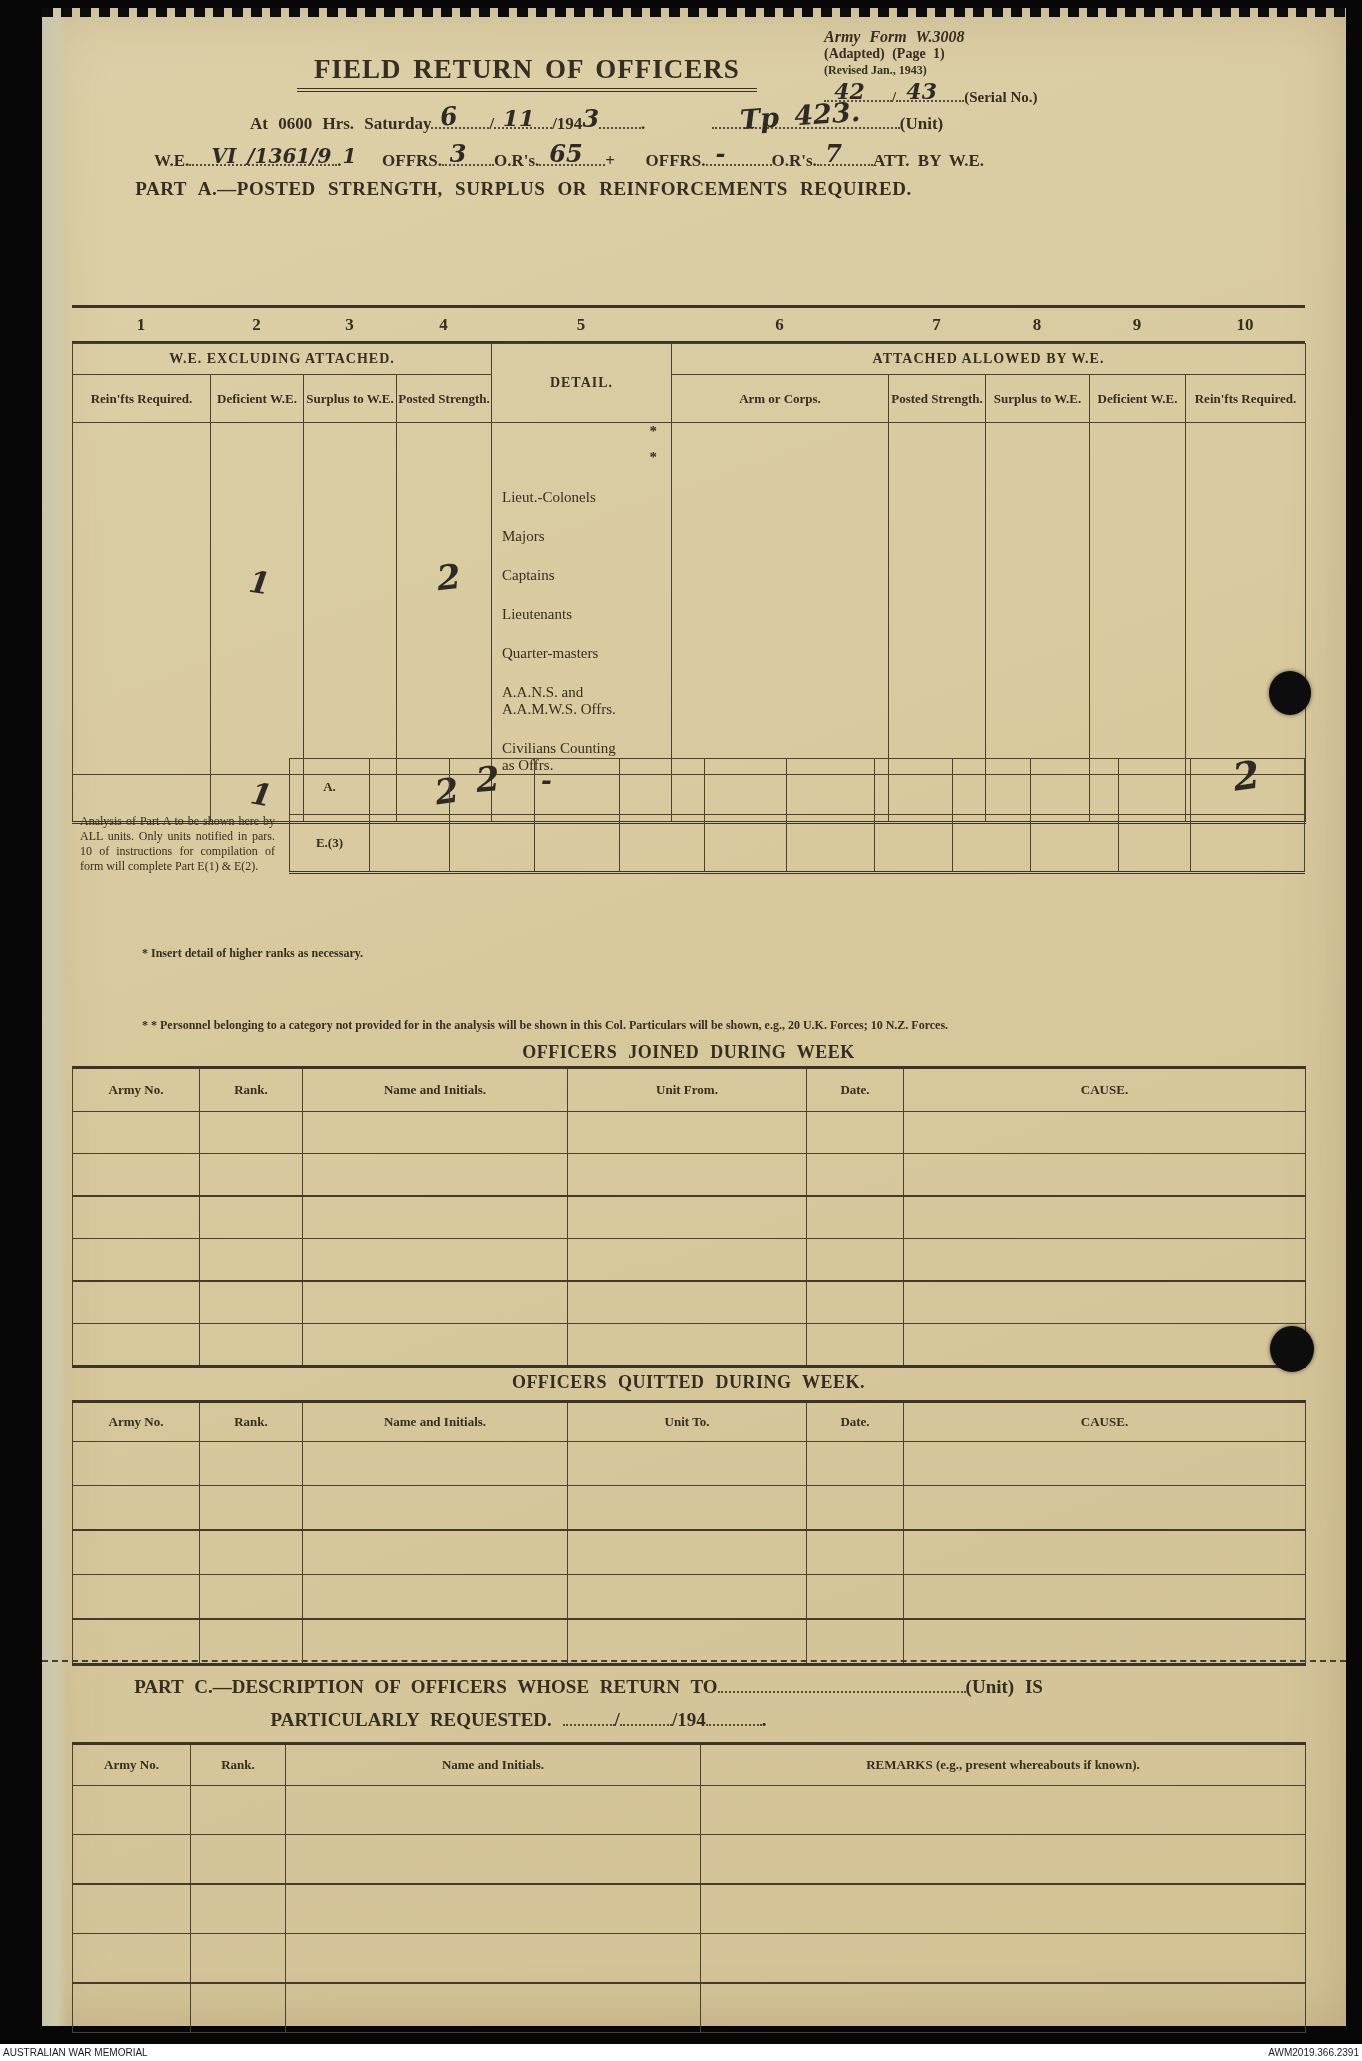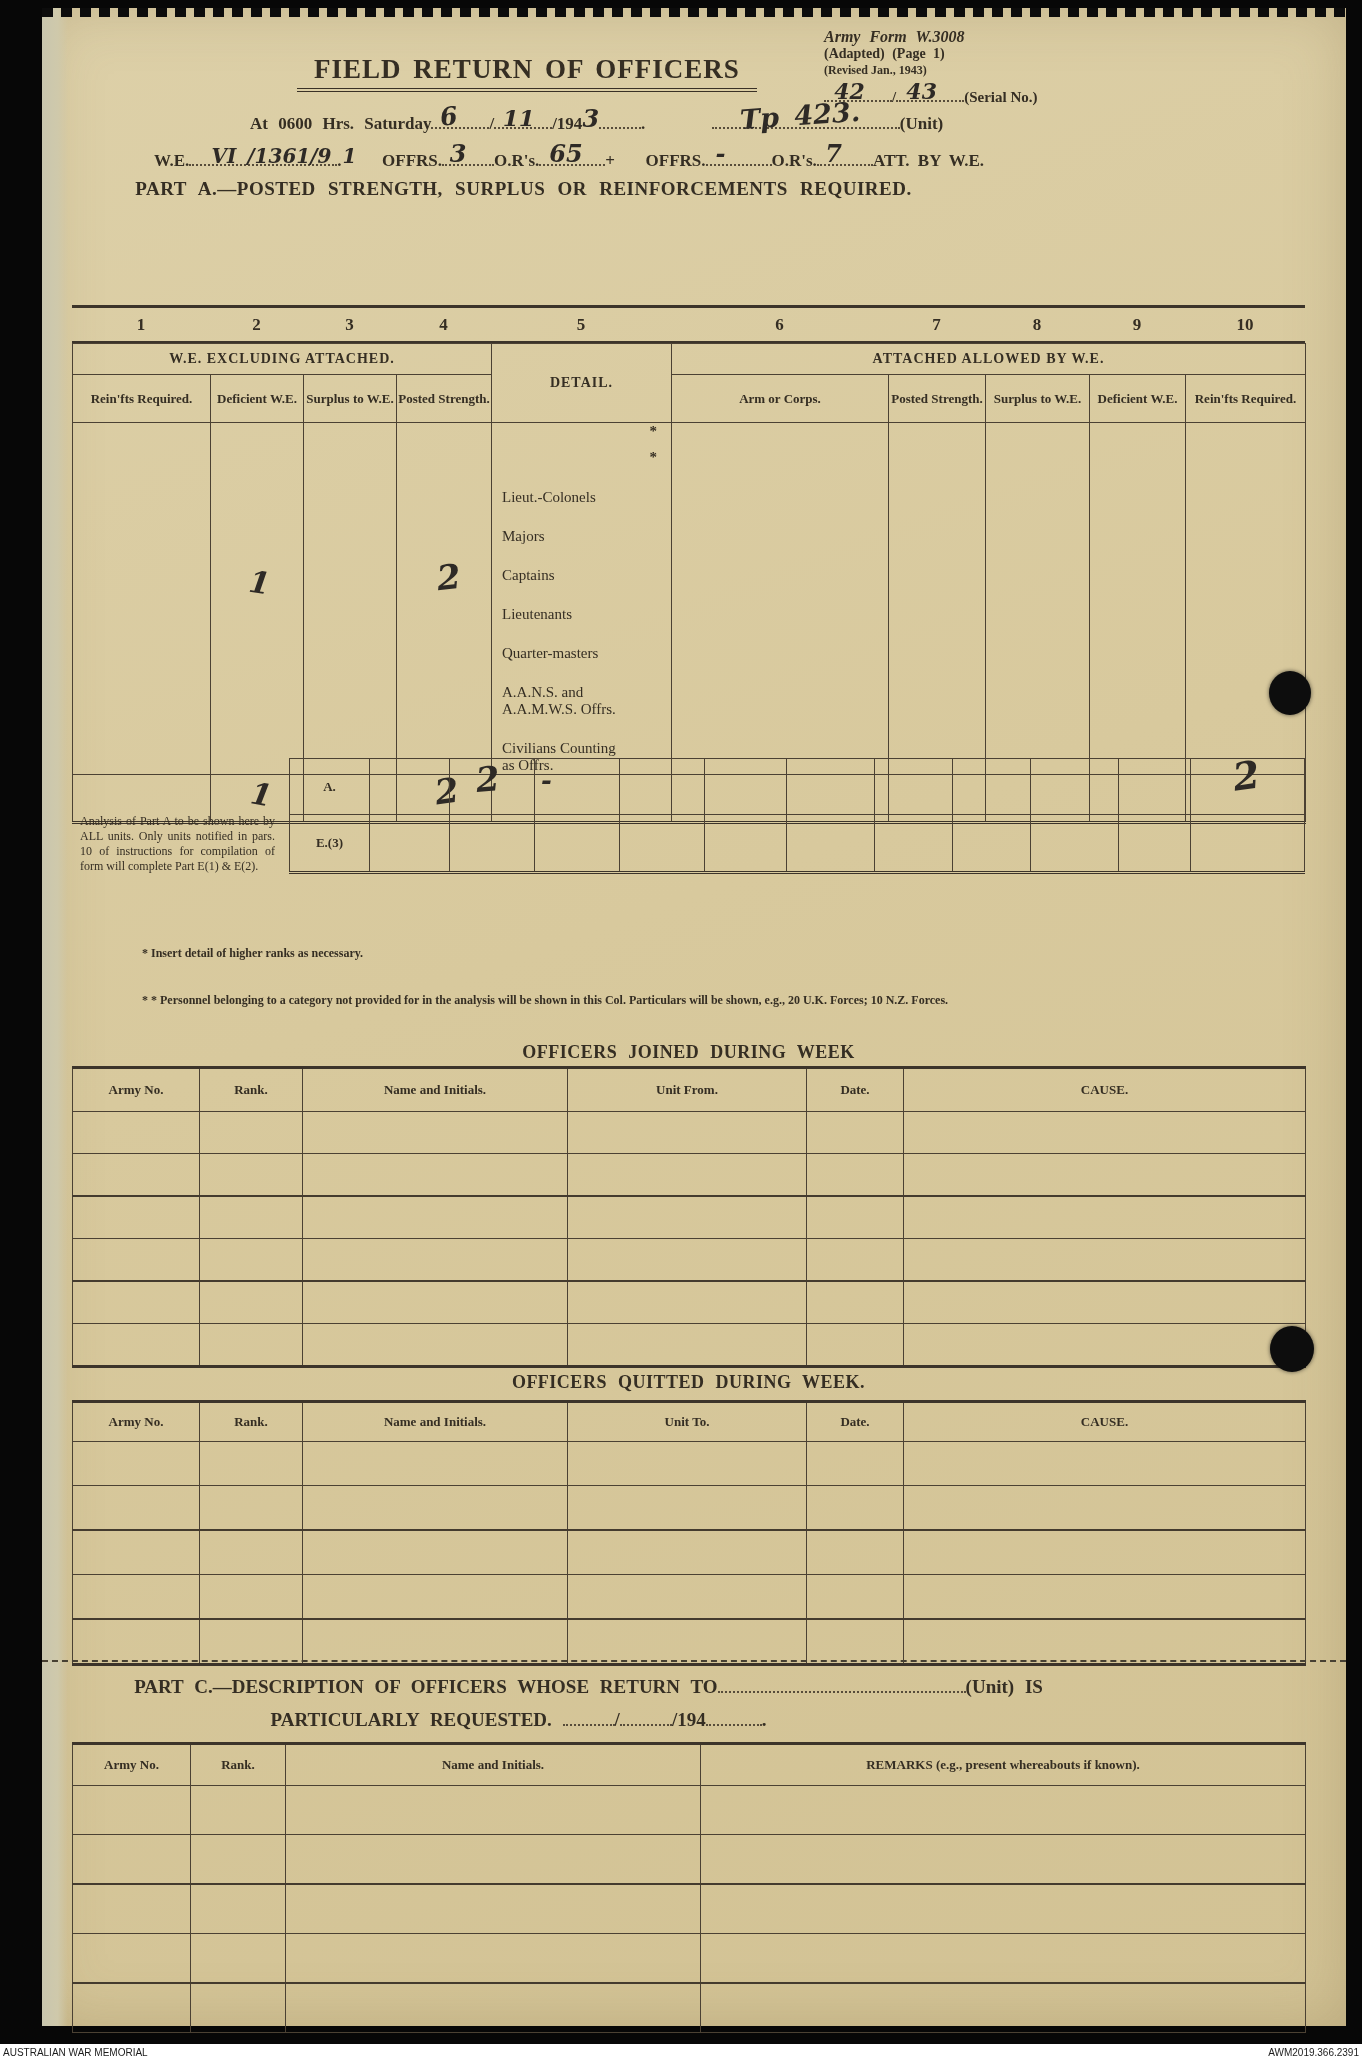--- a/index.html
+++ b/index.html
@@ -88,21 +88,21 @@
   .an-hdr th{height:42px;font-size:11.5px;border-top:none;border-bottom:2px solid #3c342a;}
   .an-row td{height:48px;position:relative;font-size:13px;font-weight:bold;}
   .an-lbl{text-align:center;}
   .hw-an2{position:absolute;left:26px;top:0px;font-size:34px;transform:rotate(-5deg);}
   .hw-andash{position:absolute;left:6px;top:6px;font-size:26px;}
   .hw-antot{position:absolute;left:42px;top:-6px;font-size:38px;transform:rotate(-8deg);}
   .aif-l{position:absolute;left:-8px;top:-6px;font-size:26px;opacity:.85;}
   .aif-r{position:absolute;right:-4px;top:-8px;font-size:26px;opacity:.85;}
   .footnote{position:absolute;left:100px;font-size:12px;font-weight:bold;}
   .fn1{top:938px;}
-  .fn2{top:985px;font-family:Liberation Serif, serif;}
+  .fn2{top:1010px;font-family:Liberation Serif, serif;}
 
   
   .partb-band{position:absolute;left:30px;top:980px;width:1233px;
     border-top:3px solid #3c342a;border-bottom:3px solid #3c342a;
     padding:12px 0;text-align:center;font-size:19px;font-weight:bold;word-spacing:7px;}
   .section-title{position:absolute;left:30px;width:1233px;text-align:center;
     font-size:18px;font-weight:bold;word-spacing:6px;letter-spacing:.5px;}
   .joined-title{top:1034px;}
   .quitted-title{top:1364px;}
   table.roster{position:absolute;left:30px;border-top:3px solid #3c342a;border-bottom:3px solid #3c342a;}

